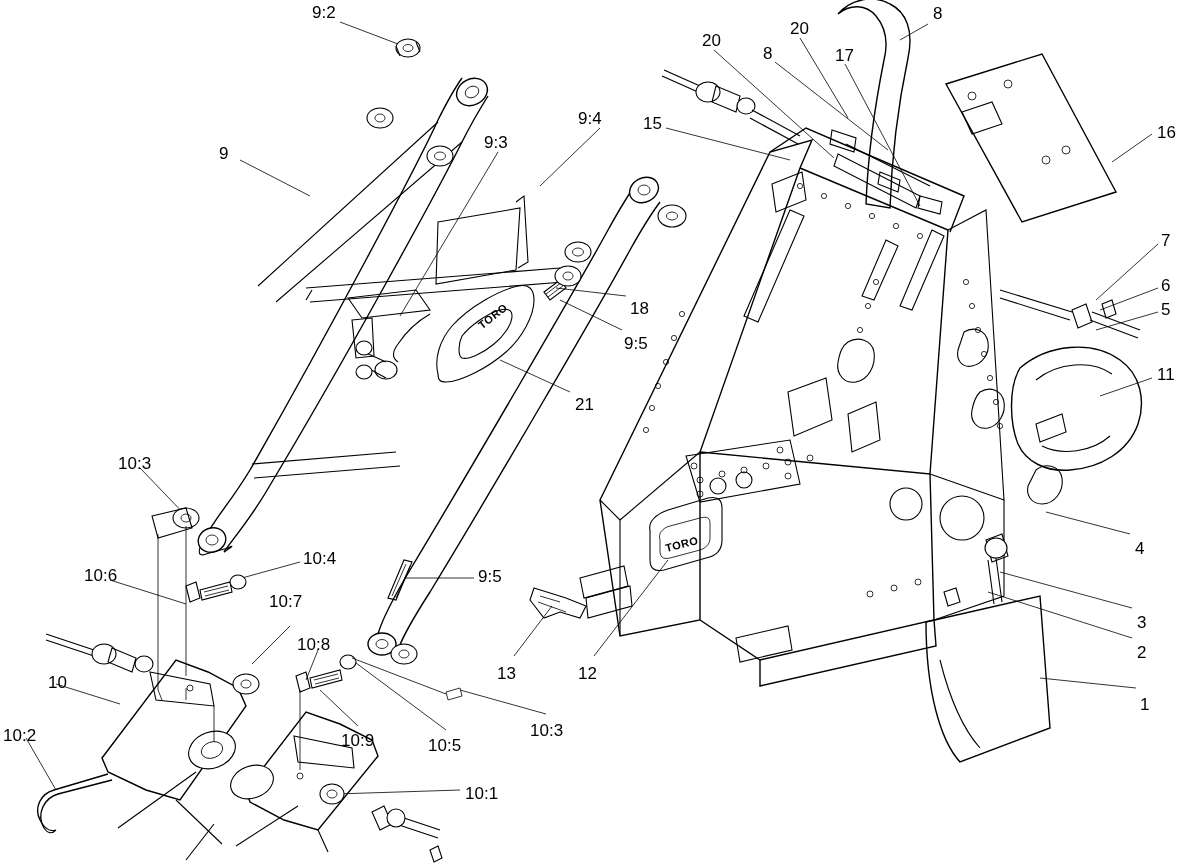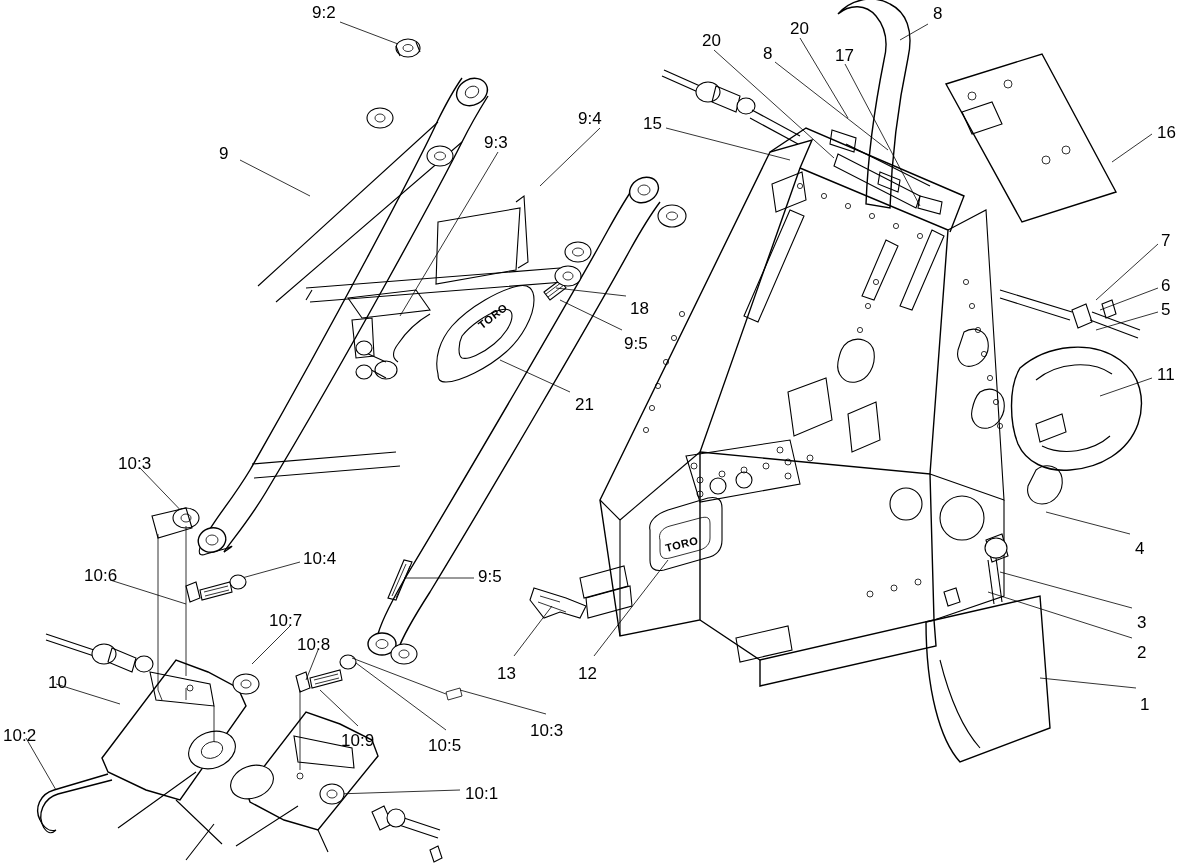--- a/index.html
+++ b/index.html
@@ -318,21 +318,21 @@
 <span class="callout" style="left:630px;top:300px">18</span>
 <span class="callout" style="left:624px;top:335px">9:5</span>
 <span class="callout" style="left:1157px;top:366px">11</span>
 <span class="callout" style="left:575px;top:396px">21</span>
 <span class="callout" style="left:118px;top:455px">10:3</span>
 <span class="callout" style="left:1135px;top:540px">4</span>
 <span class="callout" style="left:303px;top:550px">10:4</span>
 <span class="callout" style="left:478px;top:568px">9:5</span>
 <span class="callout" style="left:84px;top:567px">10:6</span>
 <span class="callout" style="left:1137px;top:614px">3</span>
-<span class="callout" style="left:269px;top:612px">10:7</span>
+<span class="callout" style="left:269px;top:593px">10:7</span>
 <span class="callout" style="left:1137px;top:644px">2</span>
 <span class="callout" style="left:297px;top:636px">10:8</span>
 <span class="callout" style="left:497px;top:665px">13</span>
 <span class="callout" style="left:578px;top:665px">12</span>
 <span class="callout" style="left:48px;top:674px">10</span>
 <span class="callout" style="left:1140px;top:696px">1</span>
 <span class="callout" style="left:341px;top:732px">10:9</span>
 <span class="callout" style="left:428px;top:737px">10:5</span>
 <span class="callout" style="left:530px;top:722px">10:3</span>
 <span class="callout" style="left:3px;top:727px">10:2</span>

